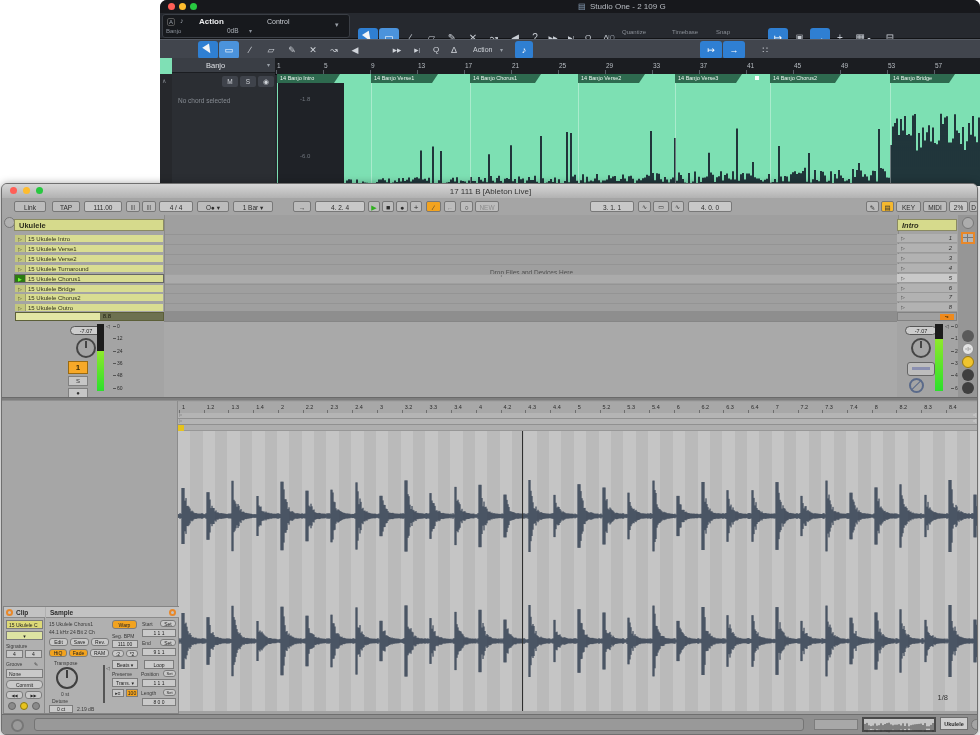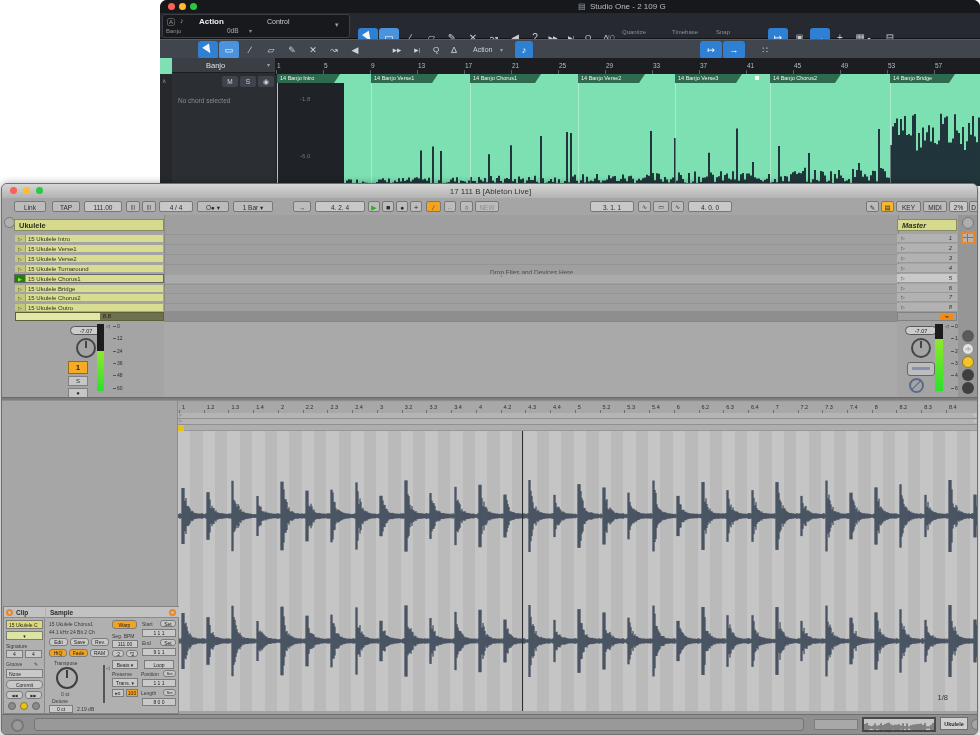--- a/index.html
+++ b/index.html
@@ -321,21 +321,21 @@
           <div style="position: absolute; left: 0px; top: 27.6px; width: 3px; height: 1px; background: rgb(85, 85, 85);"></div>
           <div style="position: absolute; left: 4px; top: 36.9px; font-size: 5px; color: rgb(46, 46, 46);">36</div>
           <div style="position: absolute; left: 0px; top: 39.9px; width: 3px; height: 1px; background: rgb(85, 85, 85);"></div>
           <div style="position: absolute; left: 4px; top: 49.2px; font-size: 5px; color: rgb(46, 46, 46);">48</div>
           <div style="position: absolute; left: 0px; top: 52.2px; width: 3px; height: 1px; background: rgb(85, 85, 85);"></div>
           <div style="position: absolute; left: 4px; top: 61.5px; font-size: 5px; color: rgb(46, 46, 46);">60</div>
           <div style="position: absolute; left: 0px; top: 64.5px; width: 3px; height: 1px; background: rgb(85, 85, 85);"></div>
         </div>
 
       <div class="abs" style="left:895px;top:4px;width:60px;height:12px;background:#d6da8c;border:1px solid #8a8a62;box-sizing:border-box;">
-        <span class="abs" style="left:4px;top:1px;font-size:7.5px;font-weight:bold;font-style:italic;color:#2e2e1e;">Master</span>
+        <span class="abs" style="left:4px;top:1px;font-size:7.5px;font-weight:bold;font-style:italic;color:#2e2e1e;">Intro</span>
       </div>
       <div id="ab-scenes" class="abs" style="left:895px;top:19px;width:60px;height:80px;">
           <div style="position: absolute; left: 0px; top: 0px; width: 60px; height: 9px; background: rgb(178, 178, 178); border-bottom: 1px solid rgb(154, 154, 154); box-sizing: border-box;">
             <div style="position: absolute; left: 4px; top: 0px; font-size: 5px; color: rgb(68, 68, 68); line-height: 8px;">▷</div>
             <div style="position: absolute; right: 5px; top: 0px; font-size: 6px; color: rgb(51, 51, 51); line-height: 8px; font-style: italic;">1</div>
           </div>
           <div style="position: absolute; left: 0px; top: 9.9px; width: 60px; height: 9px; background: rgb(178, 178, 178); border-bottom: 1px solid rgb(154, 154, 154); box-sizing: border-box;">
             <div style="position: absolute; left: 4px; top: 0px; font-size: 5px; color: rgb(68, 68, 68); line-height: 8px;">▷</div>
             <div style="position: absolute; right: 5px; top: 0px; font-size: 6px; color: rgb(51, 51, 51); line-height: 8px; font-style: italic;">2</div>
           </div>

